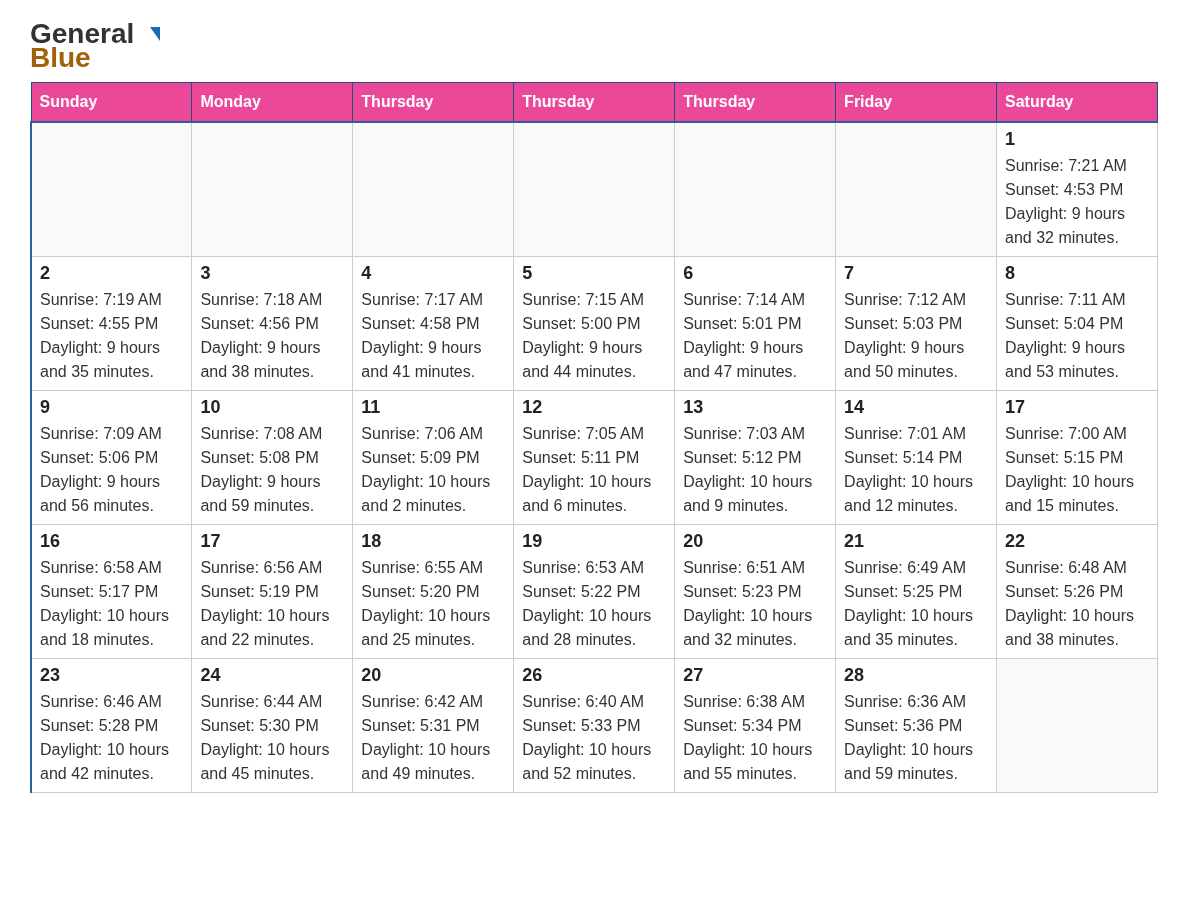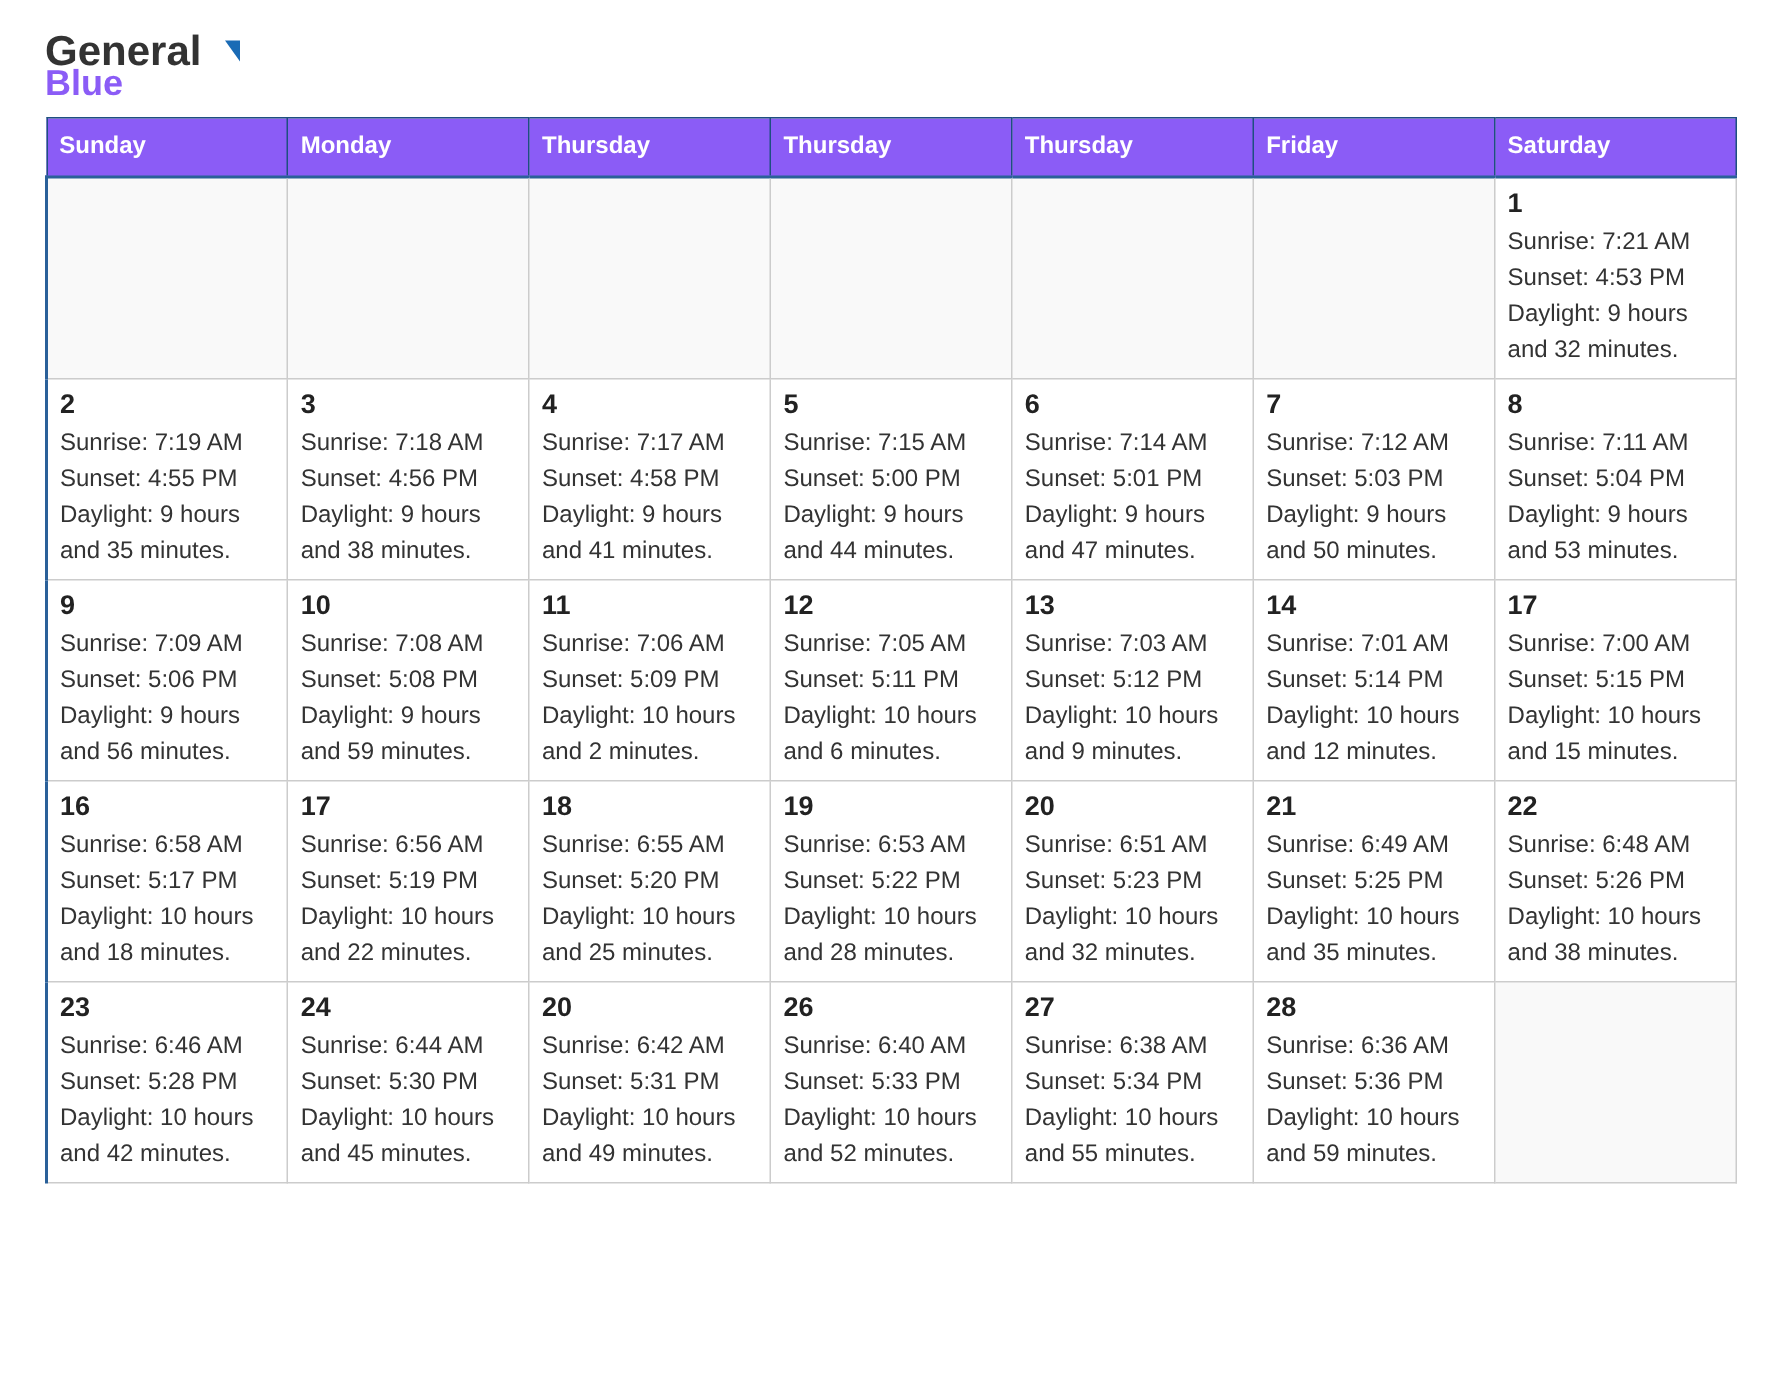--- a/index.html
+++ b/index.html
@@ -50,21 +50,21 @@
       font-size: 22px;
       color: #444;
       margin-top: 4px;
     }
     .calendar {
       width: 100%;
       border-collapse: collapse;
       margin-top: 10px;
     }
     .calendar thead th {
-      background-color: #8b5cf6;
+      background-color: #ec4899;
       color: #fff;
       padding: 10px 8px;
       font-size: 16px;
       font-weight: bold;
       text-align: left;
       border: 1px solid #1e4f80;
     }
     .calendar tbody td {
       vertical-align: top;
       padding: 6px 8px;
@@ -99,21 +99,21 @@
   </style>
 </head>
 <body>
 
 <div class="header">
   <div class="logo">
     <div style="display:flex; align-items:center;gap:14px;">
       <span class="logo-text">General</span>
       <span class="logo-triangle"></span>
     </div>
-    <span class="logo-text" style="color:#8b5cf6; font-size:24px; margin-top:-4px;">Blue</span>
+    <span class="logo-text" style="color:#a16207; font-size:28px; margin-top:-4px;">Blue</span>
   </div>
   <div class="title-section">
     <div class="month-title"></div>
     <div class="location-title"></div>
   </div>
 </div>
 
 <table class="calendar">
   <thead>
     <tr id="weekday-header">

